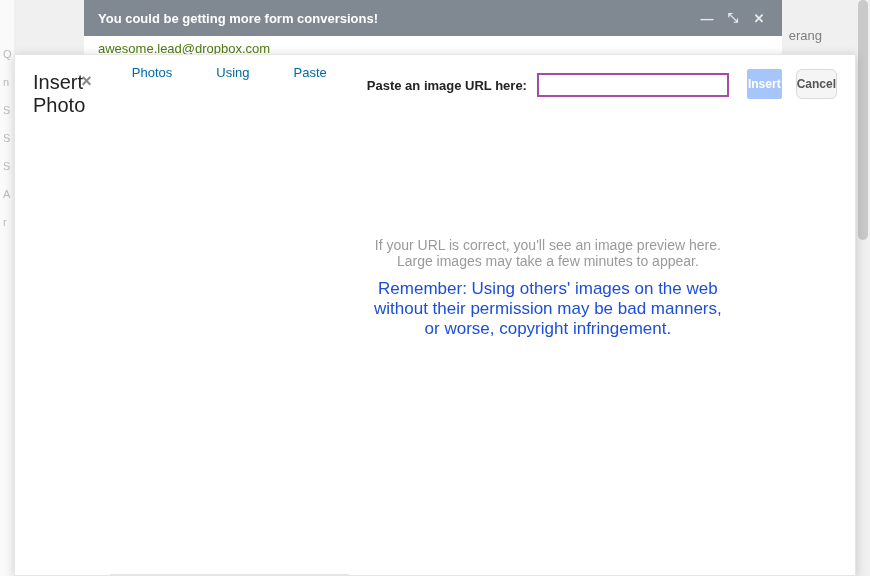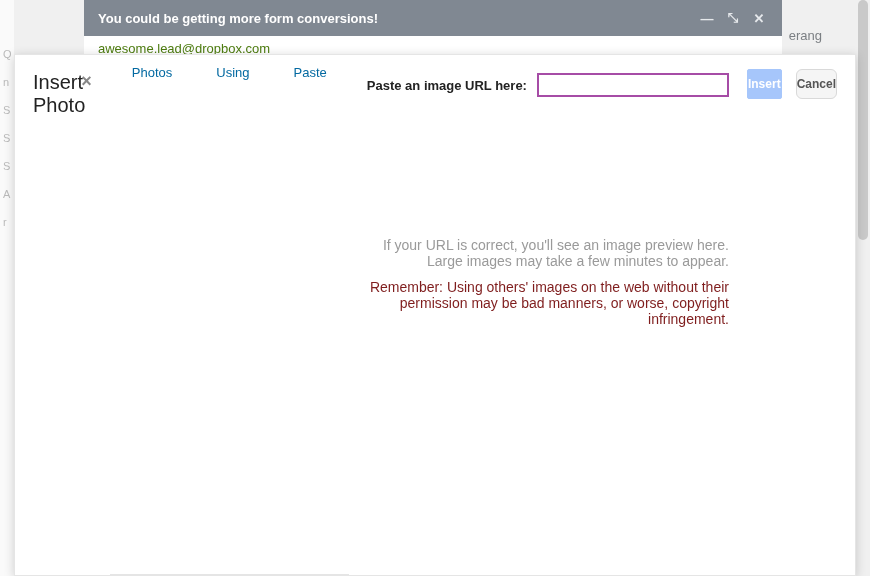--- a/index.html
+++ b/index.html
@@ -35,23 +35,23 @@
   .url-row { display: flex; align-items: center; gap: 10px; }
   .url-label { font-size: 13px; font-weight: 700; color: #222; white-space: nowrap; }
   .url-input {
     flex: 1; height: 24px;
     border: 2px solid #a64ca6;
     outline: none; padding: 2px 6px;
     font-size: 13px;
     background: #fff;
   }
 
-  .hints { text-align: right; margin-top: 140px; }
+  .hints { text-align: center; margin-top: 140px; }
   .hint1 { color: #9a9a9a; font-size: 14px; margin-bottom: 10px; }
-  .hint2 { color: #7f1d1d; font-size: 14px; }
+  .hint2 { color: #1d4ed8; font-size: 17px; }
 
   .footer { padding: 14px 18px 18px 18px; display: flex; gap: 14px; }
   .btn { height: 30px; padding: 0 0; font-size: 12px; font-weight: 700; border: 1px solid transparent; cursor: pointer; display:inline-flex; align-items:center; border-radius:2px; }
   .btn-primary { background: #a6c6fb; color: #fff; border-color: #a6c6fb; }
   .btn-secondary { background: #f5f5f5; color: #555; border-color: #d9d9d9; border-radius: 6px; }
 
   .scrollbar { position:absolute; top:0; right:0; width:14px; height:576px; background:#f0f0f0; }
   .scroll-thumb { position:absolute; top:0; right:2px; width:10px; height:240px; background:#c9c9c9; border-radius:5px; }
 </style>
 </head>

